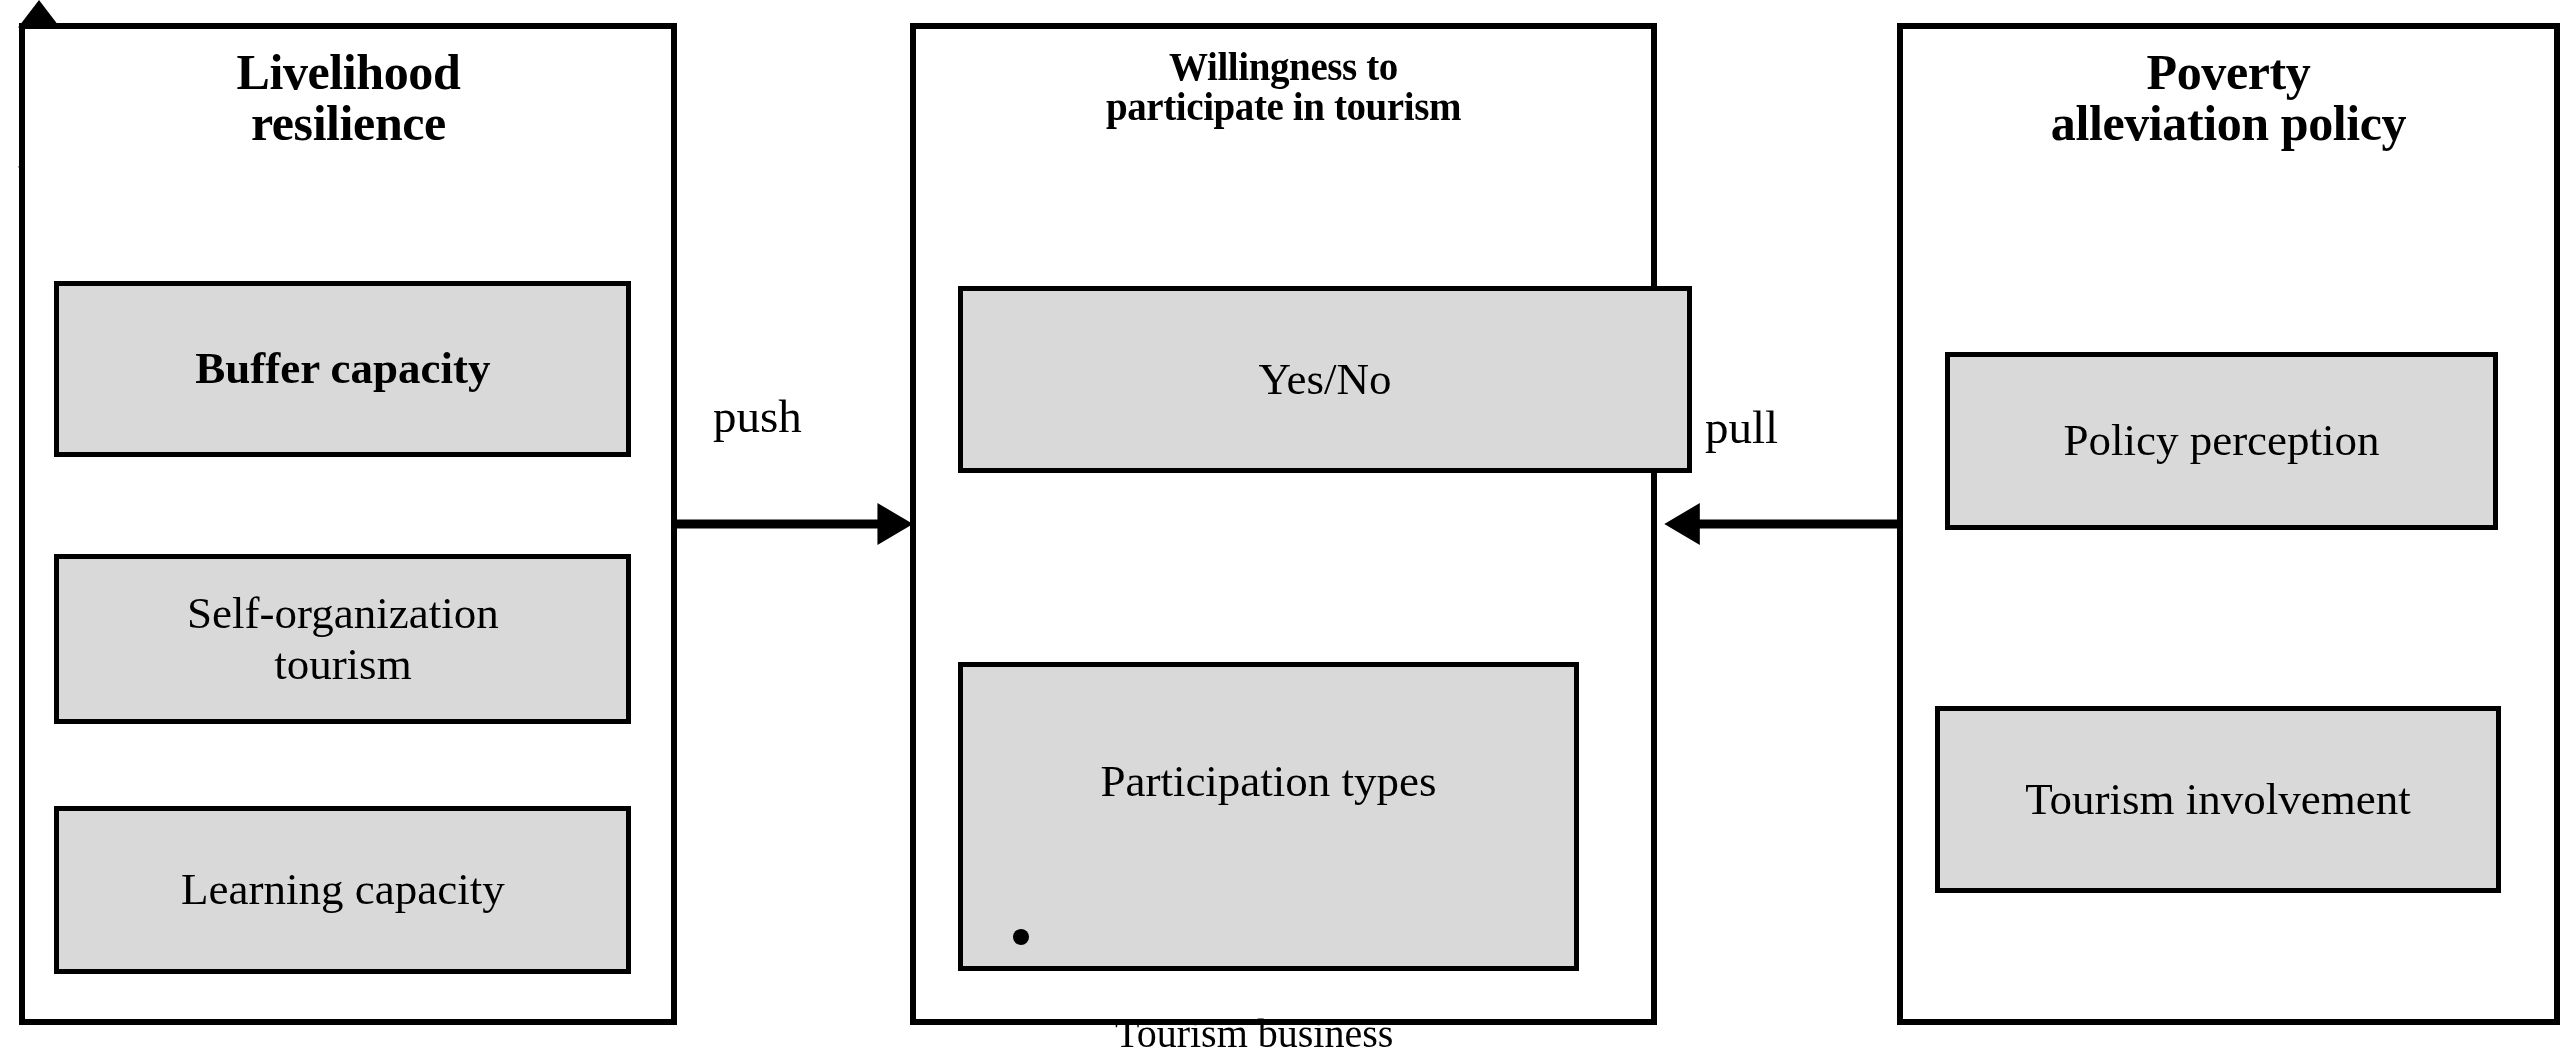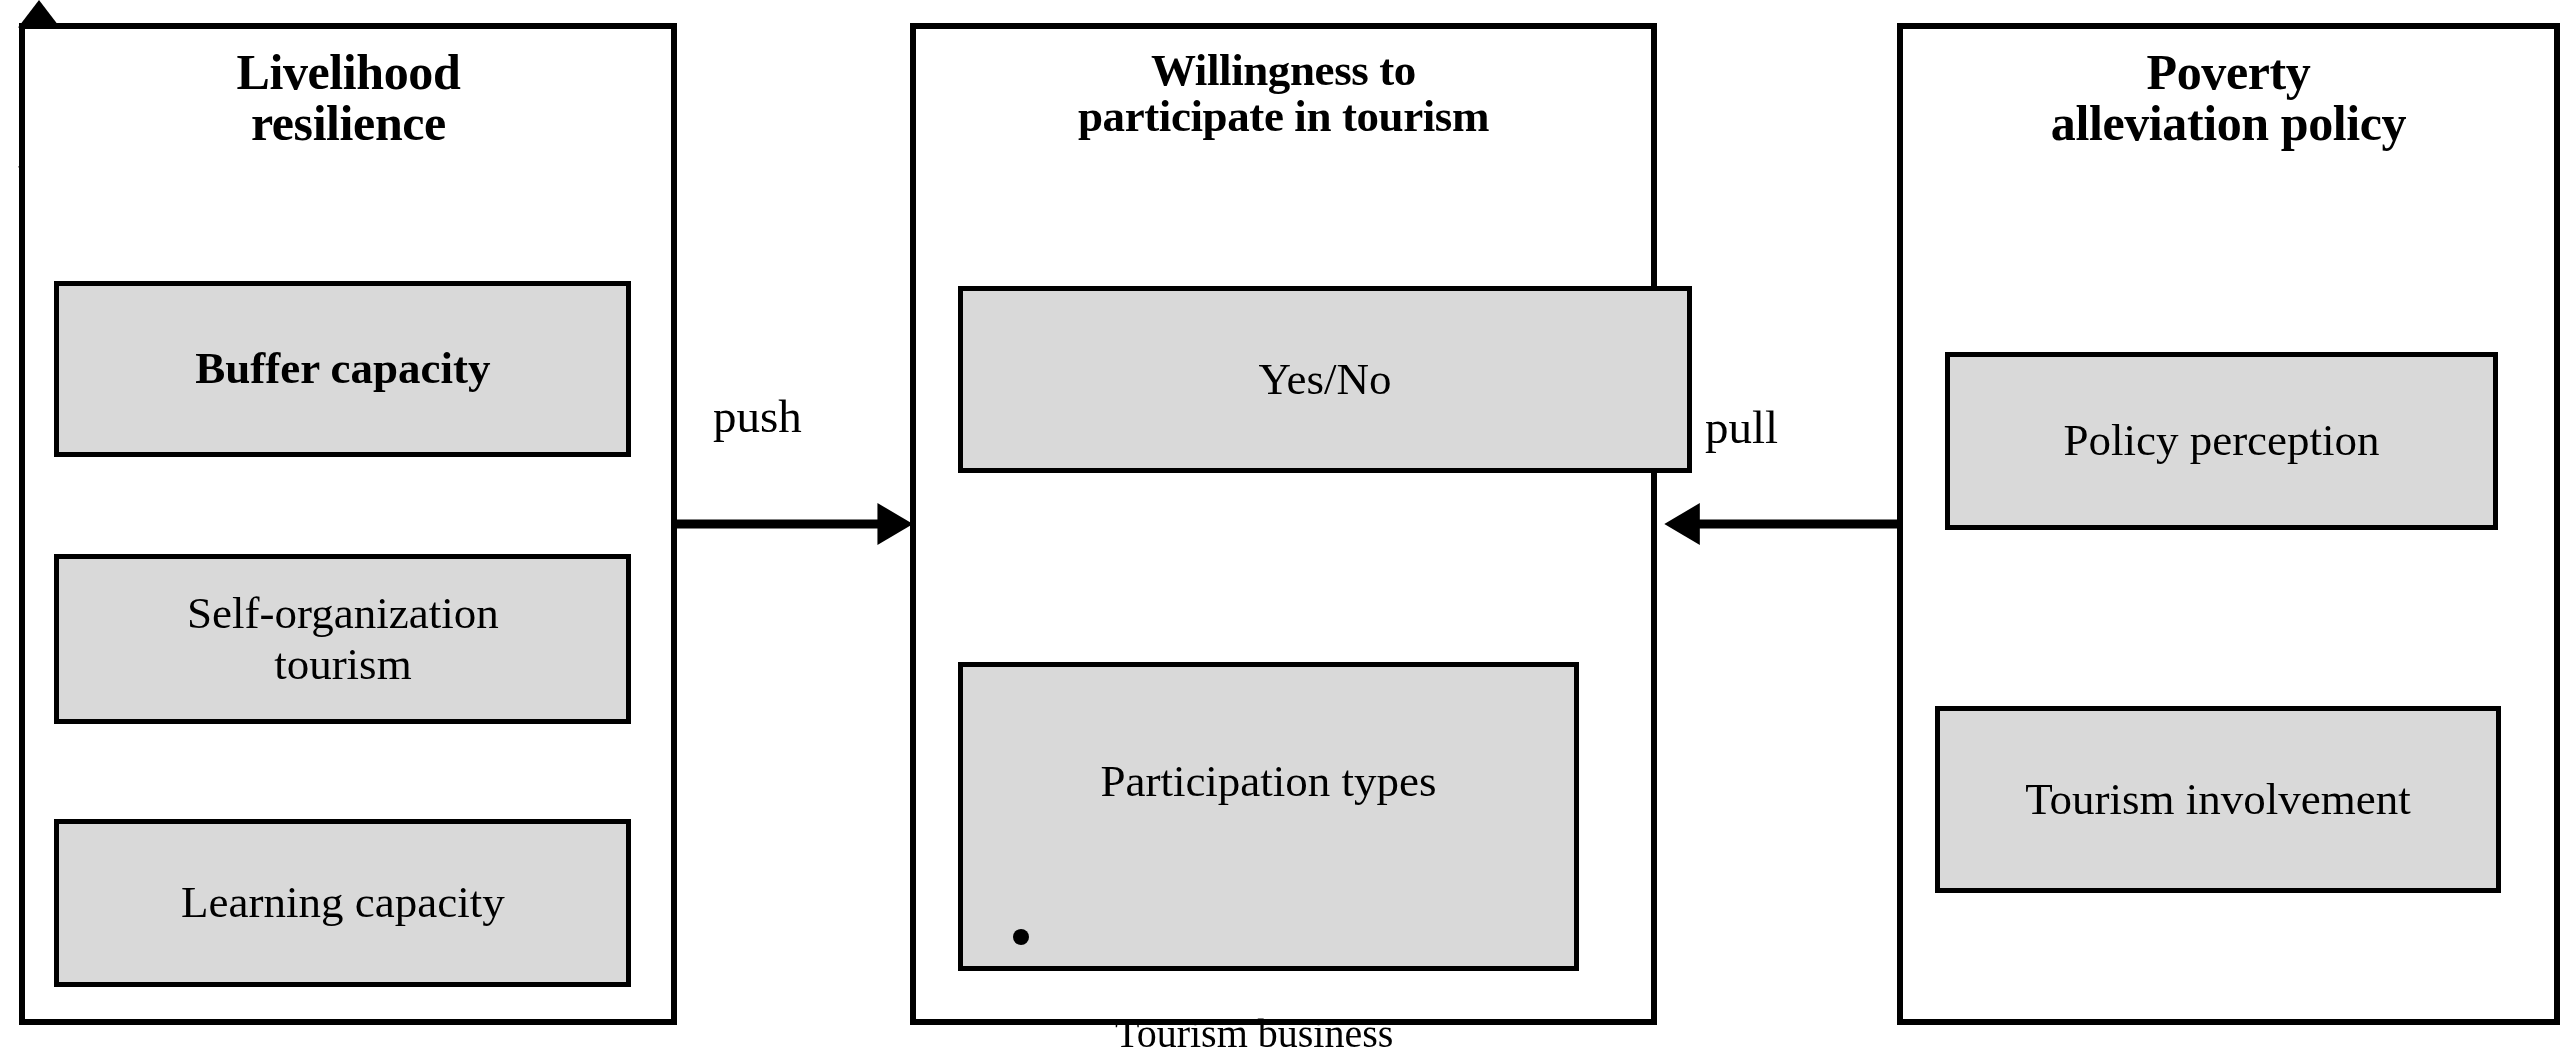--- a/index.html
+++ b/index.html
@@ -39,42 +39,42 @@
     left: 0;
     right: 0;
     text-align: center;
     font-weight: bold;
     font-size: 50px;
     line-height: 1.03;
     letter-spacing: -0.4px;
     white-space: pre-line;
   }
   #panel-left   .panel-title { top: 18px; }
-  #panel-middle .panel-title { top: 18px; font-size: 45px; }
+  #panel-middle .panel-title { top: 18px; font-size: 39px; }
   #panel-right  .panel-title { top: 18px; }
 
   
   .gbox {
     position: absolute;
     box-sizing: border-box;
     background: #d9d9d9;
     border: 5.7px solid #000000;
     display: flex;
     align-items: center;
     justify-content: center;
     text-align: center;
     font-size: 45px;
     line-height: 1.12;
     white-space: pre-line;
   }
 
   
   #box-buffer   { left: 29px; top: 252px;  width: 577px; height: 176px; font-weight: bold; }
   #box-selforg  { left: 29px; top: 525px;  width: 577px; height: 170px; }
-  #box-learning { left: 29px; top: 777px;  width: 577px; height: 168px; margin-top: 13px; }
+  #box-learning { left: 29px; top: 777px;  width: 577px; height: 168px; }
 
   
   #box-yesno { left: 42px; top: 257px; width: 734px; height: 187px; }
   #box-participation {
     left: 42px; top: 633px; width: 621px; height: 309px;
     display: block;
     padding: 16px;
   }
 
   

